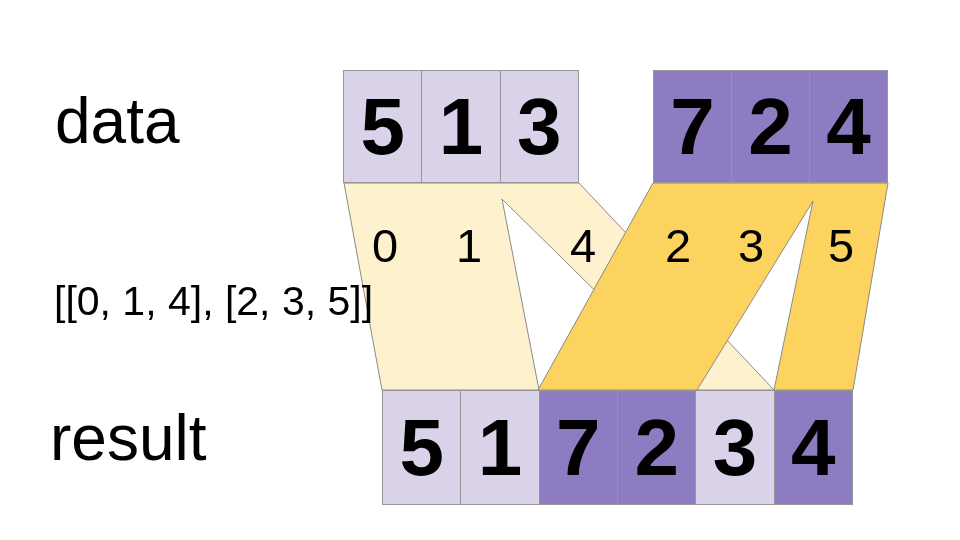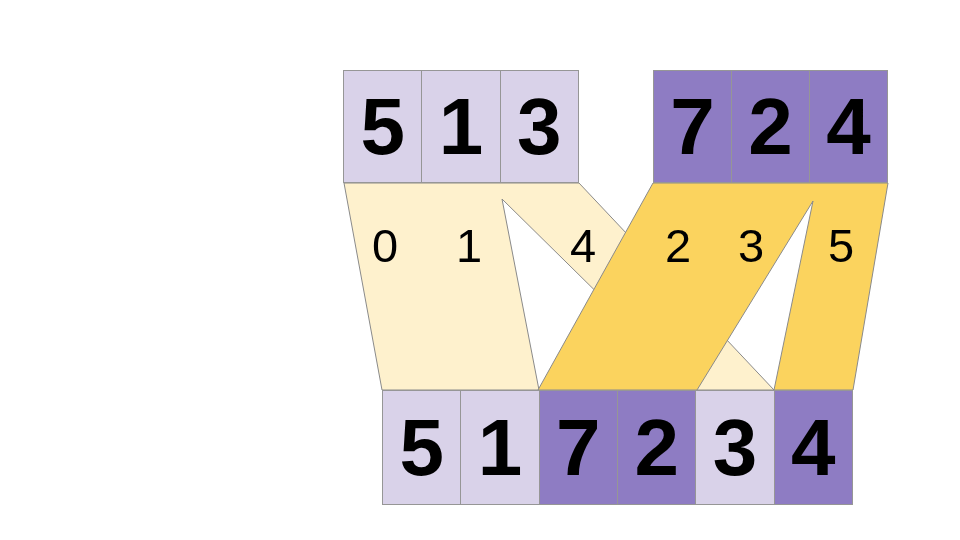--- a/index.html
+++ b/index.html
@@ -45,20 +45,23 @@
     <polygon class="band yellow" points="653,183 888,183 853,390 774,390 813,201 697,390 538,390"></polygon>
 
     <text class="idx-digit" x="385" y="262">0</text>
     <text class="idx-digit" x="469" y="262">1</text>
     <text class="idx-digit" x="583" y="262">4</text>
     <text class="idx-digit" x="678" y="262">2</text>
     <text class="idx-digit" x="751" y="262">3</text>
     <text class="idx-digit" x="841" y="262">5</text>
   </svg>
 
+  <div class="label label-data">data</div>
+  <div class="label label-indices-value">[[0, 1, 4], [2, 3, 5]]</div>
+  <div class="label label-result">result</div>
 
   <div class="row row-data-light">
     <div class="cell light">5</div>
     <div class="cell light">1</div>
     <div class="cell light">3</div>
   </div>
 
   <div class="row row-data-dark">
     <div class="cell dark">7</div>
     <div class="cell dark">2</div>

